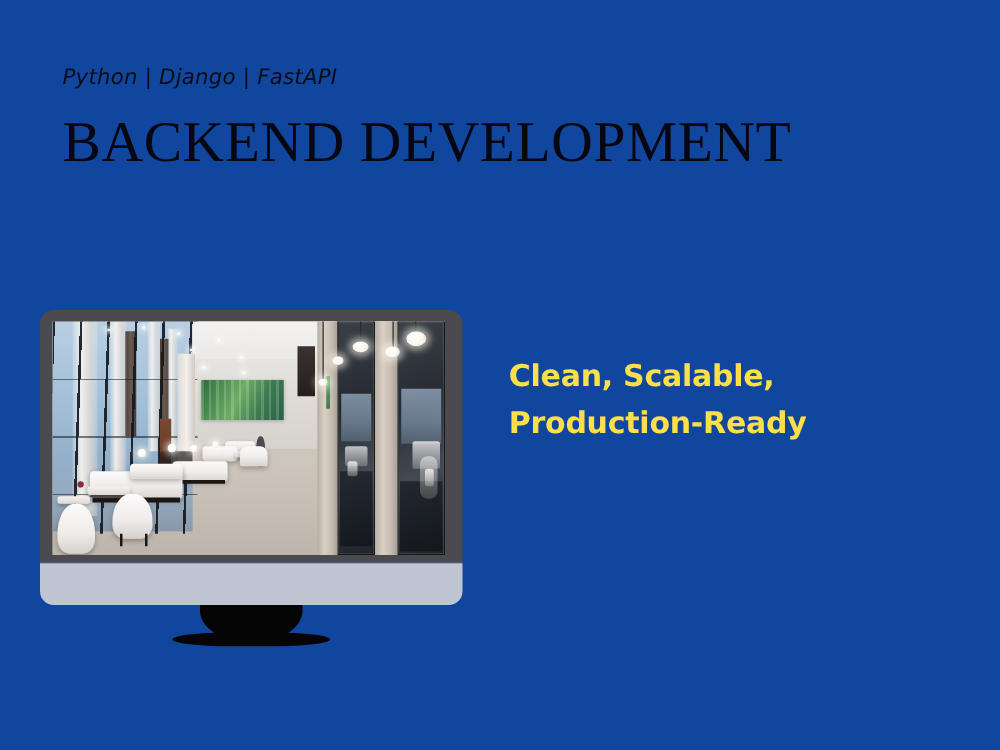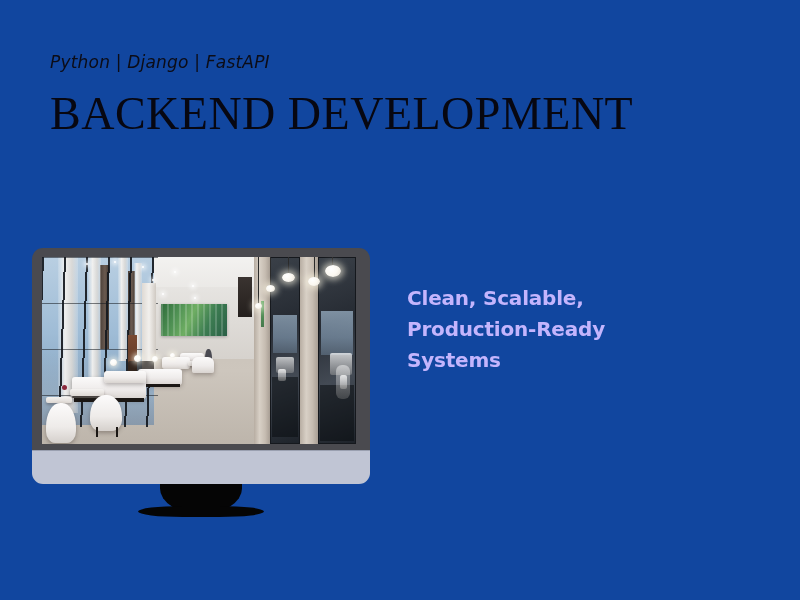--- a/index.html
+++ b/index.html
@@ -41,25 +41,25 @@
     white-space: nowrap;
     line-height: 1.05;
   }
 
   #tagline {
     position: absolute;
     left: 407px;
     top: 283px;
     width: 280px;
     font-family: "DejaVu Sans", sans-serif;
-    font-size: 20px;
+    font-size: 24px;
     font-weight: bold;
     line-height: 1.55;
     letter-spacing: -0.2px;
-    color: #c4b5fd;
+    color: #fde047;
   }
   #tagline .tl {
     display: block;
     white-space: nowrap;
   }
 
   
   #monitor {
     position: absolute;
     left: 32px;
@@ -274,21 +274,20 @@
 
 <div id="slide" style="background: rgb(17, 70, 159);">
 
   <div id="title">BACKEND DEVELOPMENT</div>
 
   <div id="eyebrow">Python | Django | FastAPI</div>
 
   <div id="tagline">
     <span class="tl">Clean, Scalable,</span>
     <span class="tl">Production-Ready</span>
-    <span class="tl">Systems</span>
   </div>
 
   <div id="monitor">
 
     <div class="bezel">
 
       <div class="screen">
 
         <div class="layer ceiling"></div>
         <div class="layer floor"></div>

